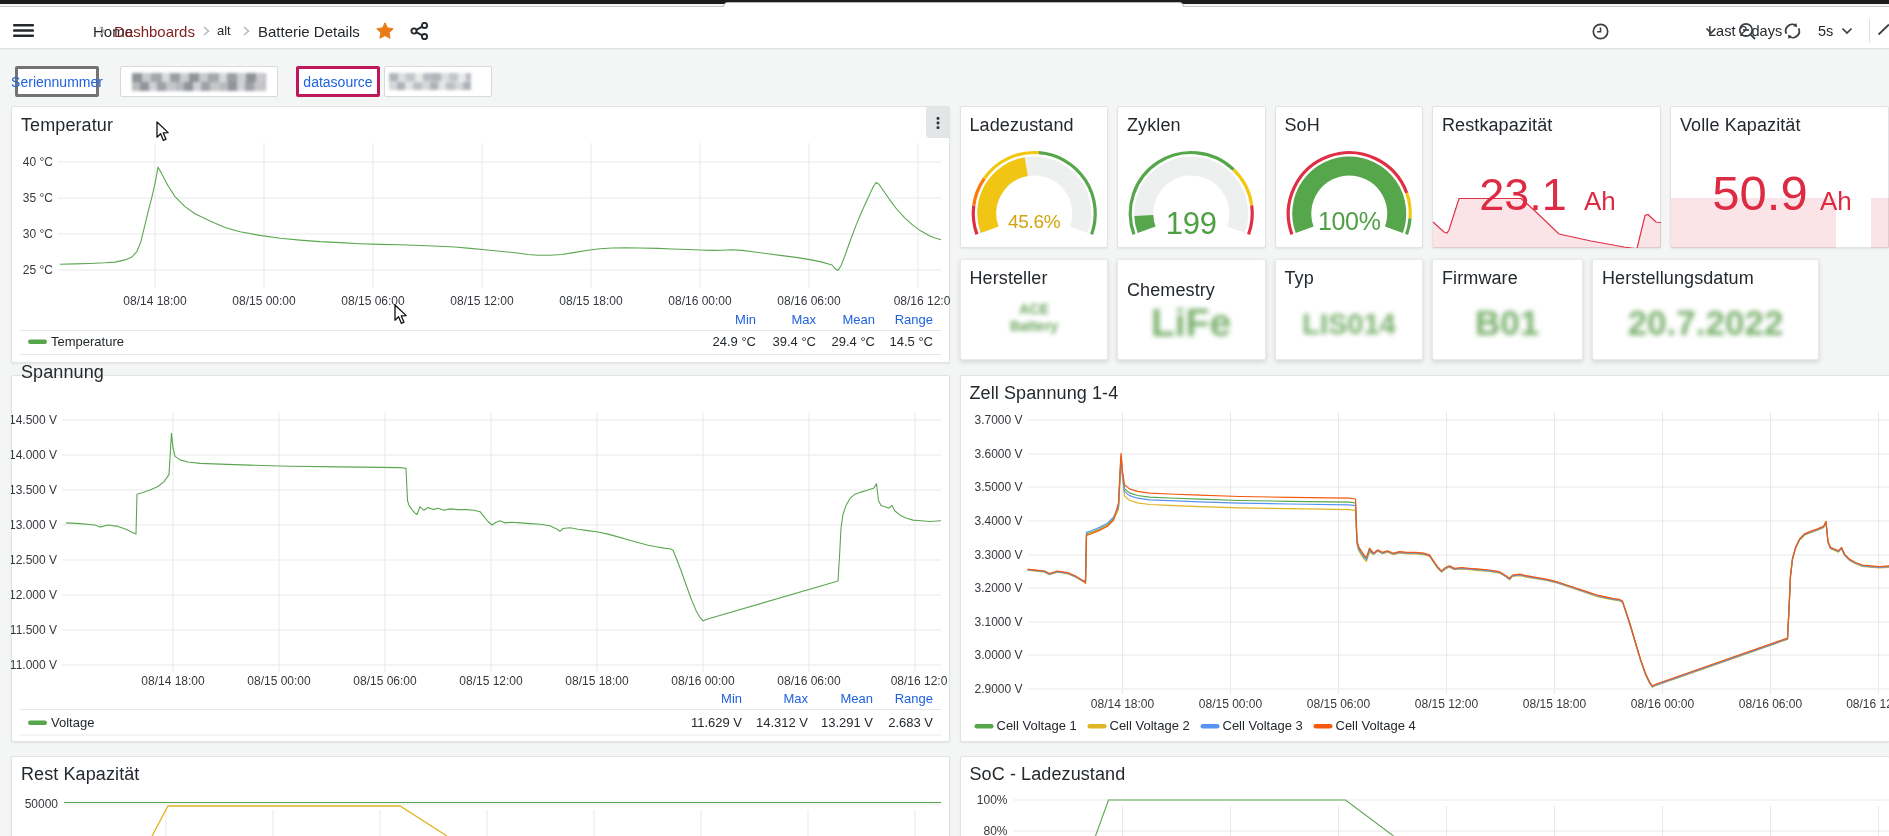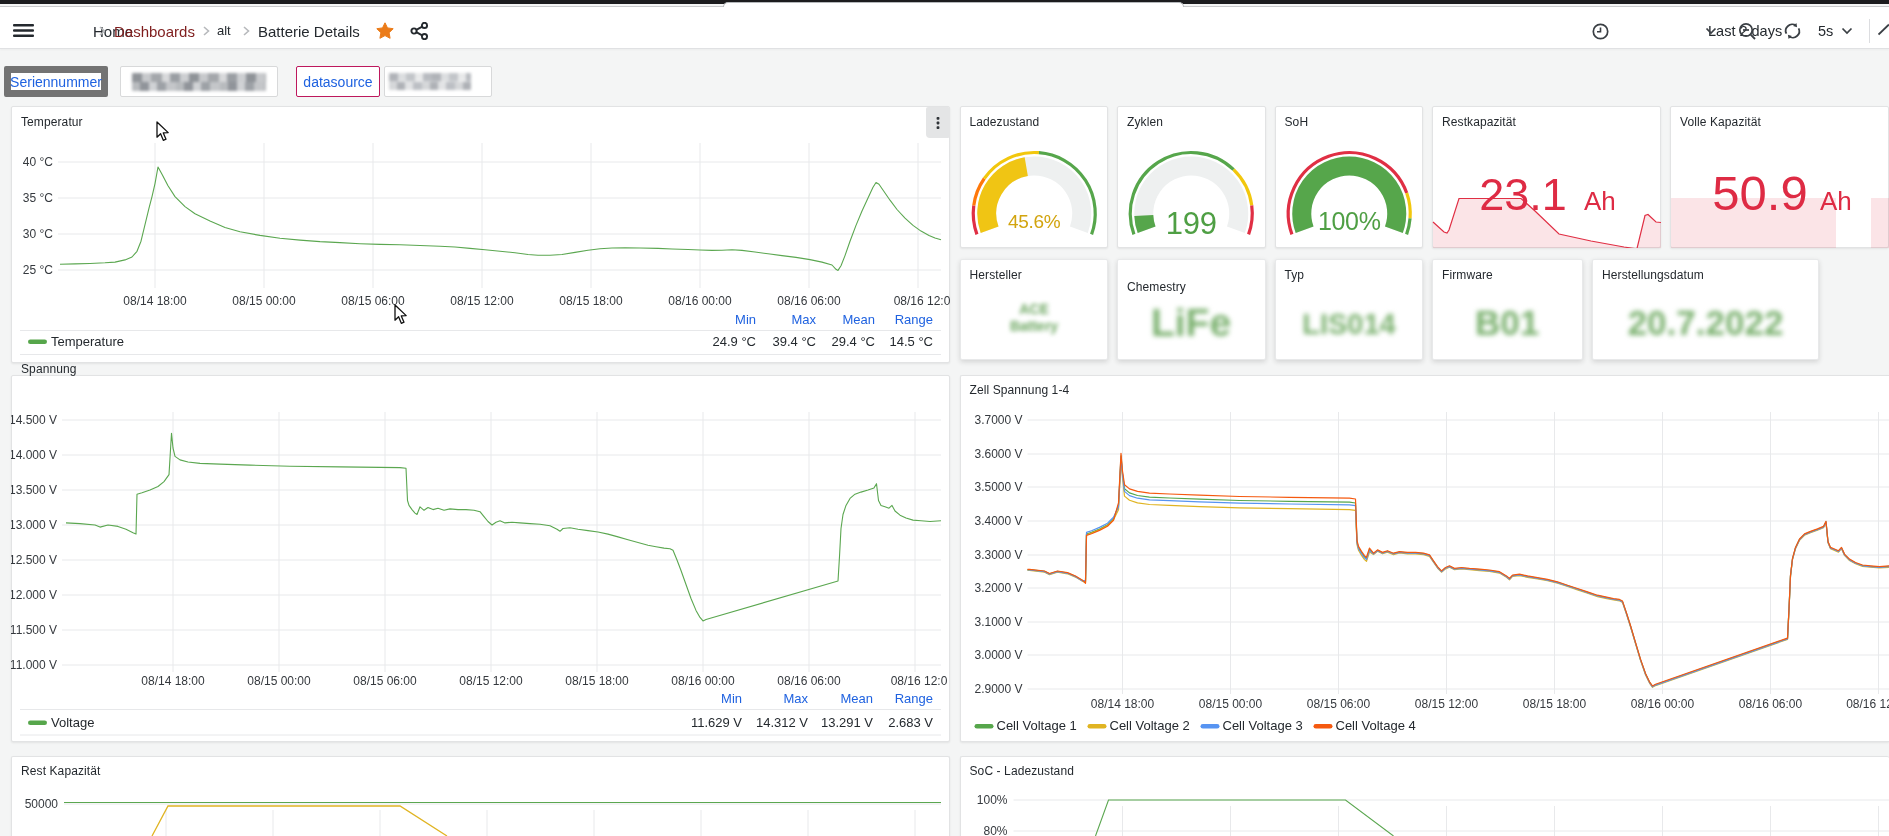--- a/index.html
+++ b/index.html
@@ -1,19 +1,19 @@
 <!DOCTYPE html>
 <html><head><meta charset="utf-8"><style>
 * { margin:0; padding:0; box-sizing:border-box; }
 html,body { width:1889px; height:836px; overflow:hidden; font-family:"Liberation Sans", sans-serif; }
 body { background:#f4f5f5; position:relative; }
 .abs { position:absolute; }
 .panel { position:absolute; background:#fff; border:1px solid #e2e3e4; border-radius:2px;
   box-shadow:0 1px 2px rgba(24,26,27,0.08); }
-.ptitle { position:absolute; top:8px; left:10px; font-size:12px; font-weight:500; color:#24292e;
+.ptitle { position:absolute; top:8px; left:10px; font-size:18px; font-weight:500; color:#24292e;
   letter-spacing:0.1px; white-space:nowrap; }
 .statpanel { box-shadow:0 2px 5px rgba(24,26,27,0.15); border:1px solid #e8e9ea; }
 svg { position:absolute; left:0; top:0; display:block; }
 .axlab { font-size:12px; fill:#35393e; }
 .leghead { font-size:13px; fill:#1f62e0; }
 .legval { font-size:13px; fill:#24292e; }
 .blur-green { color:#79b06d; filter:blur(2.6px); font-weight:700; text-align:center;
   position:absolute; white-space:nowrap; }
 </style></head><body>
 <div class="abs" style="left:0;top:0;width:1889px;height:4px;background:#1c1c1e;"></div>
@@ -73,27 +73,27 @@
 <path d="M 5.6 17.0 L 4.9 12.7 L 8.9 13.9 Z" fill="#3a3f44"></path>
   </svg>
 <div class="abs" style="left:1818px;top:23px;font-size:14.5px;color:#24292e;">5s</div>
 <svg class="abs" style="left:1841px;top:27px;" width="12" height="8" viewBox="0 0 12 8">
     <polyline points="1.5,1.5 6,6 10.5,1.5" fill="none" stroke="#3a3f44" stroke-width="1.7"></polyline>
   </svg>
 <div class="abs" style="left:1869px;top:19px;width:1px;height:24px;background:#dcdde0;"></div>
 <svg class="abs" style="left:1878px;top:23px;" width="11" height="13" viewBox="0 0 11 13">
     <line x1="0.5" y1="11.5" x2="11" y2="1.5" stroke="#3a3f44" stroke-width="1.9"></line>
   </svg>
-<div class="abs" style="left:4px;top:66px;width:104px;height:31px;background:#fff;border:7px solid #737373;border-radius:2px;display:flex;align-items:center;justify-content:center;">
+<div class="abs" style="left:15px;top:66px;width:84px;height:31px;background:#fff;border:3px solid #737373;border-radius:2px;display:flex;align-items:center;justify-content:center;">
     <span style="font-size:14px;color:#1f62e0;font-weight:500;">Seriennummer</span>
   </div>
 <div class="abs" style="left:120px;top:66px;width:158px;height:31px;background:#fff;border:1px solid #d8d9da;border-radius:2px;display:flex;align-items:center;justify-content:center;">
     <div style="width:134px;height:18px;filter:blur(1.6px);border-radius:1px;background-image:repeating-linear-gradient(90deg,#8f9398 0 10px,#c7c9cc 10px 19px,#a4a7ab 19px 30px,#d8d9db 30px 38px,#9a9ea3 38px 48px,#cdcfd2 48px 57px),repeating-linear-gradient(90deg,#b8bbbe 0 8px,#90949a 8px 17px,#d0d2d5 17px 25px,#9da1a6 25px 34px,#c4c6c9 34px 44px);background-size:134px 9px,134px 9px;background-position:0 0,0 9px;background-repeat:no-repeat;"></div>
   </div>
-<div class="abs" style="left:296px;top:66px;width:84px;height:31px;background:#fff;border:1px solid #be185d;border-radius:2px;display:flex;align-items:center;justify-content:center;">
+<div class="abs" style="left:296px;top:66px;width:84px;height:31px;background:#fff;border:3px solid #be185d;border-radius:2px;display:flex;align-items:center;justify-content:center;">
     <span style="font-size:14px;color:#1f62e0;font-weight:500;">datasource</span>
   </div>
 <div class="abs" style="left:384px;top:66px;width:108px;height:31px;background:#fff;border:1px solid #d8d9da;border-radius:2px;display:flex;align-items:center;justify-content:center;">
     <div style="width:82px;height:17px;filter:blur(1.6px);border-radius:1px;margin-right:16px;background-image:repeating-linear-gradient(90deg,#b0b3b8 0 9px,#dcdee0 9px 17px,#c2c5c9 17px 26px,#e8e9ea 26px 34px,#b8bbc0 34px 43px),repeating-linear-gradient(90deg,#d5d7d9 0 8px,#aeb1b6 8px 16px,#e2e3e5 16px 24px,#bcbfc4 24px 33px);background-size:82px 8.5px,82px 8.5px;background-position:0 0,0 8.5px;background-repeat:no-repeat;"></div>
   </div>
 <div class="panel" style="left:11px;top:106px;width:939px;height:257px;"></div>
 <div class="ptitle abs" style="left:21px;top:115px;position:absolute;">Temperatur</div>
 <div class="abs" style="left:926px;top:107px;width:24px;height:31px;background:#e4e5e6;border-radius:2px 2px 2px 4px;"></div>
 <svg class="abs" style="left:926px;top:107px;" width="24" height="31" viewBox="0 0 24 31">
 <rect x="10.6" y="10" width="2.8" height="2.8" rx="0.8" fill="#2f3438"></rect>

